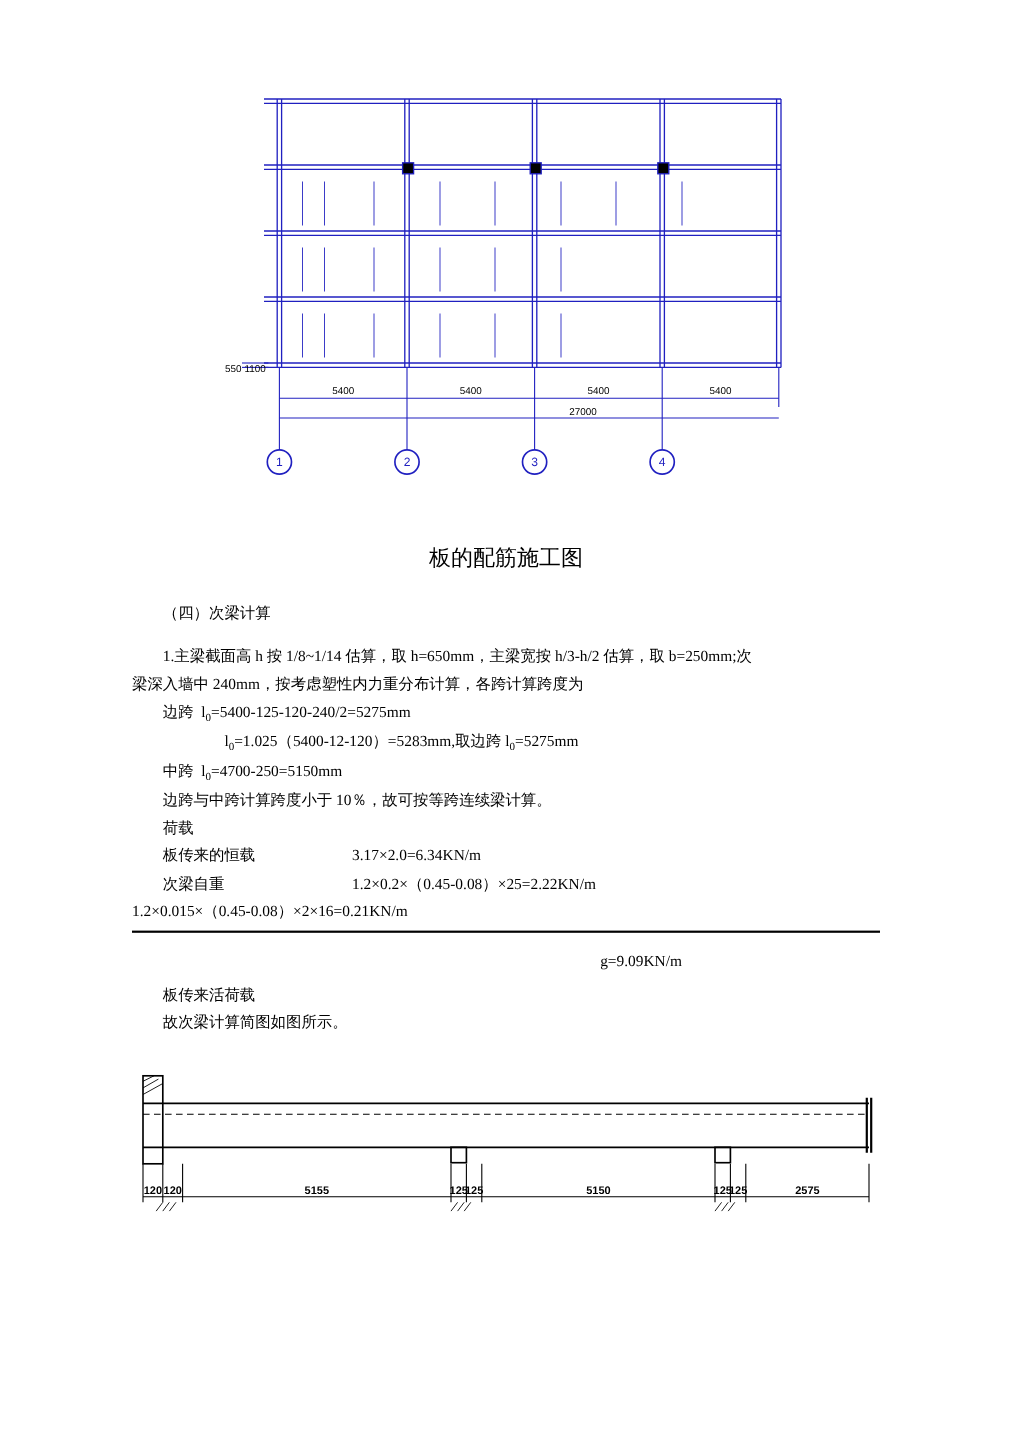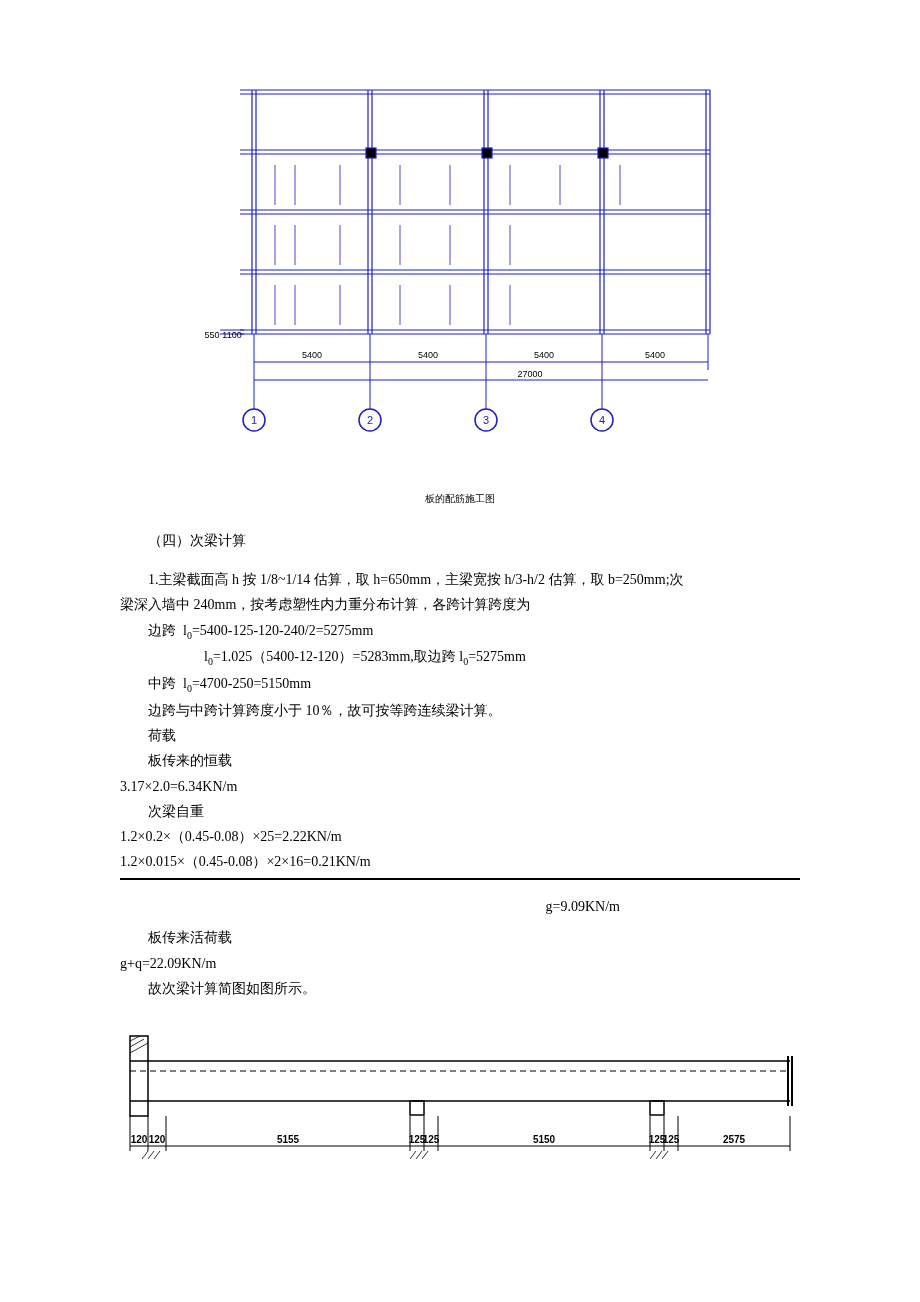--- a/index.html
+++ b/index.html
@@ -16,21 +16,21 @@
     .figure-plan {
       margin: 0 auto 30px;
       display: block;
     }
     .figure-plan svg {
       display: block;
       margin: 0 auto;
     }
     .caption {
       text-align: center;
-      font-size: 10px;
+      font-size: 20px;
       margin: 20px 0;
     }
     .section-title {
       text-indent: 2em;
     }
     .para {
       text-indent: 2em;
       margin: 0;
     }
     .para-noindent {
@@ -45,21 +45,20 @@
       text-indent: 6em;
       margin: 0;
     }
     sub {
       font-size: 10px;
       vertical-align: sub;
     }
     .load-row {
       display: flex;
       margin: 0;
-      flex-direction: column;
     }
     .load-label {
       width: 200px;
       text-indent: 2em;
     }
     .load-value {
       flex: 1;
     }
     hr {
       border: none;
@@ -222,21 +221,20 @@
 </div>
 
 <hr>
 
 <p class="g-value">g=9.09KN/m</p>
 
 <div class="load-row">
   <div class="load-label">板传来活荷载</div>
 </div>
 <div class="load-row">
-  <div class="load-value">g+q=22.09KN/m</div>
 </div>
 
 <p class="indent-1">故次梁计算简图如图所示。</p>
 
 <div class="figure-beam">
   <svg width="680" height="140" viewBox="0 0 680 140">
     <g stroke="#000" stroke-width="1.5" fill="none">
 
       <line x1="10" y1="30" x2="670" y2="30"></line>
       <line x1="10" y1="70" x2="670" y2="70"></line>

